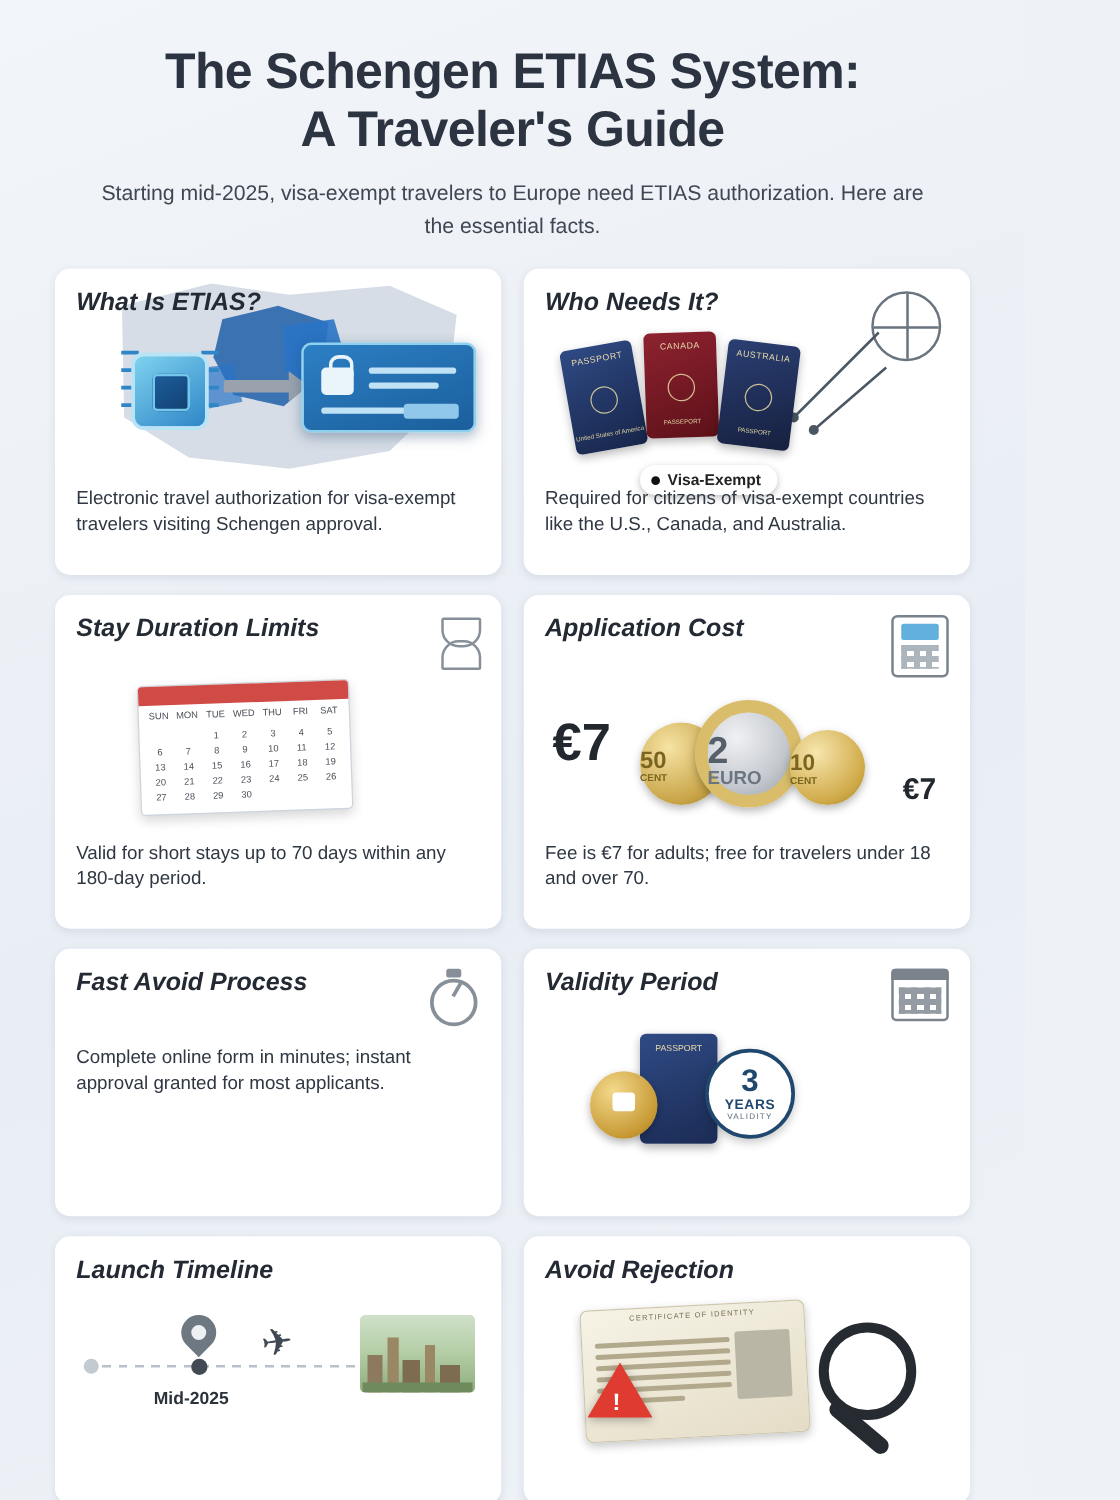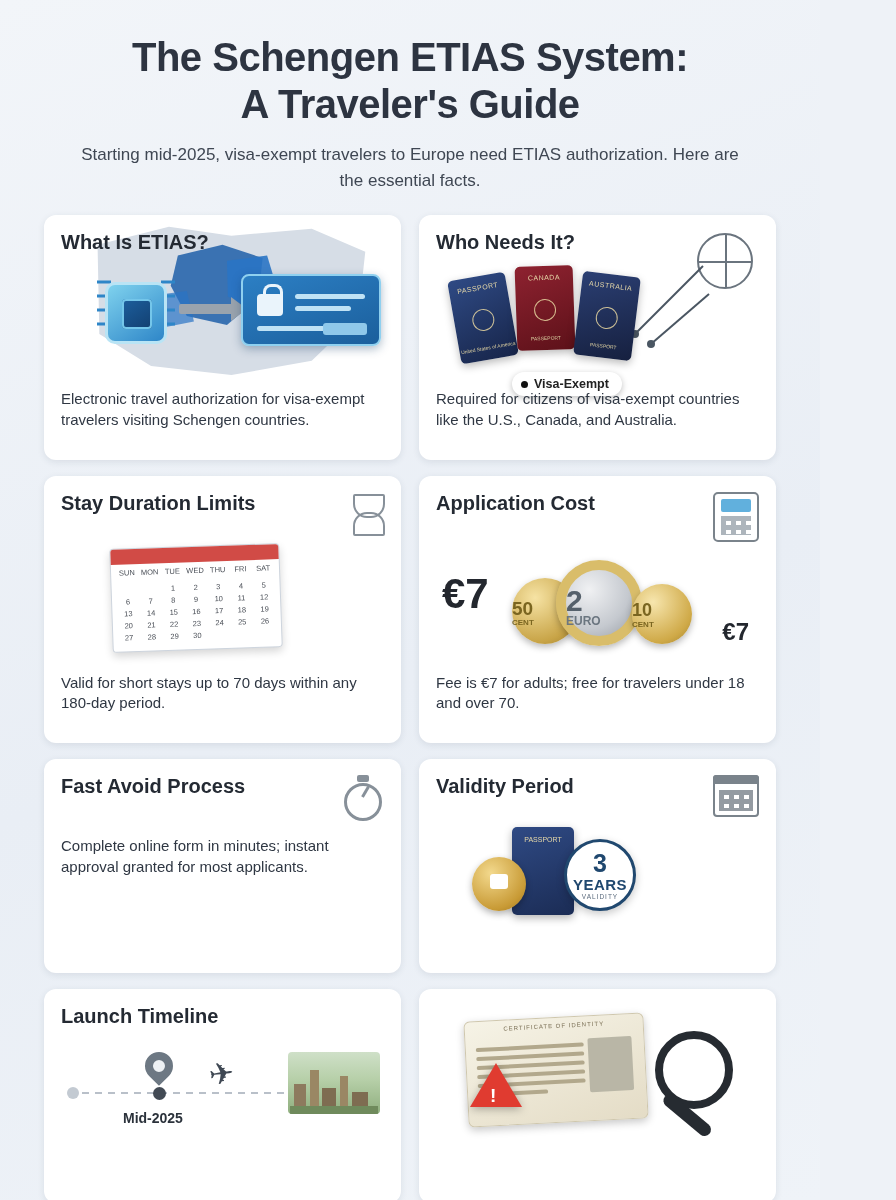--- a/index.html
+++ b/index.html
@@ -59,20 +59,21 @@
     margin: 0 0 4px 0;
     z-index: 3;
     position: relative;
   }
   .card-head {
     display: flex;
     align-items: flex-start;
     justify-content: space-between;
     z-index: 3;
     position: relative;
+    font-style: italic;
   }
   .art {
     flex: 1;
     position: relative;
     min-height: 108px;
     margin: 2px 0 6px 0;
   }
   .card-text {
     font-size: 15px;
     color: #2f3743;
@@ -227,21 +228,21 @@
     position:absolute; left:76px; top:8px; width:62px;height:88px;border-radius:5px;
     background:linear-gradient(160deg,#2f4a84,#1b2c55); box-shadow:0 3px 8px rgba(0,0,0,.3);
   }
   .pp-blue .pp-t{position:absolute;top:9px;left:0;right:0;text-align:center;font-size:7px;color:#e7d9a9;}
   .years-badge{
     position:absolute; left:128px; top:20px; width:72px;height:72px;border-radius:50%;
     background:#fff; border:3px solid #20486f; box-shadow:0 3px 8px rgba(0,0,0,.22);
     display:flex;flex-direction:column;align-items:center;justify-content:center;
   }
   .years-badge .n{ font-size:25px;font-weight:bold;color:#20486f;line-height:1; }
-  .years-badge .u{ font-size:15px;font-weight:bold;color:#20486f;letter-spacing:.5px; }
+  .years-badge .u{ font-size:11px;font-weight:bold;color:#20486f;letter-spacing:.5px; }
   .years-badge .v{ font-size:6.5px;color:#5a6a7c;letter-spacing:1px; }
   .cal-icon{ width:46px;height:42px;border:2.5px solid #5d6872;border-radius:4px;position:relative;background:#fff;}
   .cal-icon:before{content:"";position:absolute;left:-2px;right:-2px;top:-2px;height:9px;background:#5d6872;border-radius:3px 3px 0 0;}
   .cal-icon .d{ position:absolute;left:4px;right:4px;top:13px;bottom:4px;
     background:
       repeating-linear-gradient(to right, #5d6872 0 5px, transparent 5px 10px),
       repeating-linear-gradient(to bottom, #5d6872 0 5px, transparent 5px 9px);
     opacity:.8;}
 
   
@@ -326,21 +327,21 @@
         <div class="chip"></div>
         <div class="arrow-grey"></div>
         <div class="portal">
           <div class="lock"></div>
           <div class="ln" style="left:52px;top:18px;width:70px"></div>
           <div class="ln" style="left:52px;top:30px;width:56px"></div>
           <div class="ln" style="left:14px;top:50px;width:88px"></div>
           <div class="btn-mini"></div>
         </div>
       </div>
-      <p class="card-text">Electronic travel authorization for visa-exempt travelers visiting Schengen countries.</p>
+      <p class="card-text">Electronic travel authorization for visa-exempt travelers visiting Schengen approval.</p>
     </div>
 
     <div class="card">
       <div class="card-head">
         <h2 class="card-title">Who Needs It?</h2>
         <div class="globe corner-icon"></div>
       </div>
       <div class="art">
         <svg style="position:absolute;right:14px;top:-12px;width:120px;height:110px" viewBox="0 0 120 110">
           <line x1="10" y1="86" x2="78" y2="18" stroke="#4a5662" stroke-width="2"></line>
@@ -436,21 +437,21 @@
         </div>
       </div>
       <div class="art">
         <div class="euro-big">€7</div>
         <div class="coin coin-50">
           <span style="top:20px;font-size:19px">50</span>
           <span style="top:40px;font-size:8px">CENT</span>
         </div>
         <div class="coin coin-2">
           <span style="top:14px;font-size:30px;color:#55606b">2</span>
-          <span style="top:44px;font-size:12px;color:#6b7680">EURO</span>
+          <span style="top:44px;font-size:15px;color:#6b7680">EURO</span>
         </div>
         <div class="coin coin-10">
           <span style="top:16px;font-size:18px">10</span>
           <span style="top:36px;font-size:8px">CENT</span>
         </div>
         <div class="euro-small">€7</div>
       </div>
       <p class="card-text">Fee is €7 for adults; free for travelers under 18 and over 70.</p>
     </div>
 
@@ -503,20 +504,23 @@
           <i style="left:34px;width:14px;height:26px;background:#7e6c51"></i>
           <i style="left:52px;width:8px;height:38px;background:#9a8764"></i>
           <i style="left:64px;width:16px;height:22px;background:#7e6c51"></i>
           <i style="left:2px;width:88px;height:8px;background:#6f8a5c"></i>
         </div>
       </div>
 
     </div>
 
     <div class="card">
+      <div class="card-head">
+        <h2 class="card-title">Avoid Rejection</h2>
+      </div>
       <div class="art">
         <div class="idcard">
           <div class="hdr">CERTIFICATE OF IDENTITY</div>
           <div class="photo"></div>
           <div class="lns">
             <i></i>
               <i></i>
               <i></i>
               <i></i>
               <i></i>

